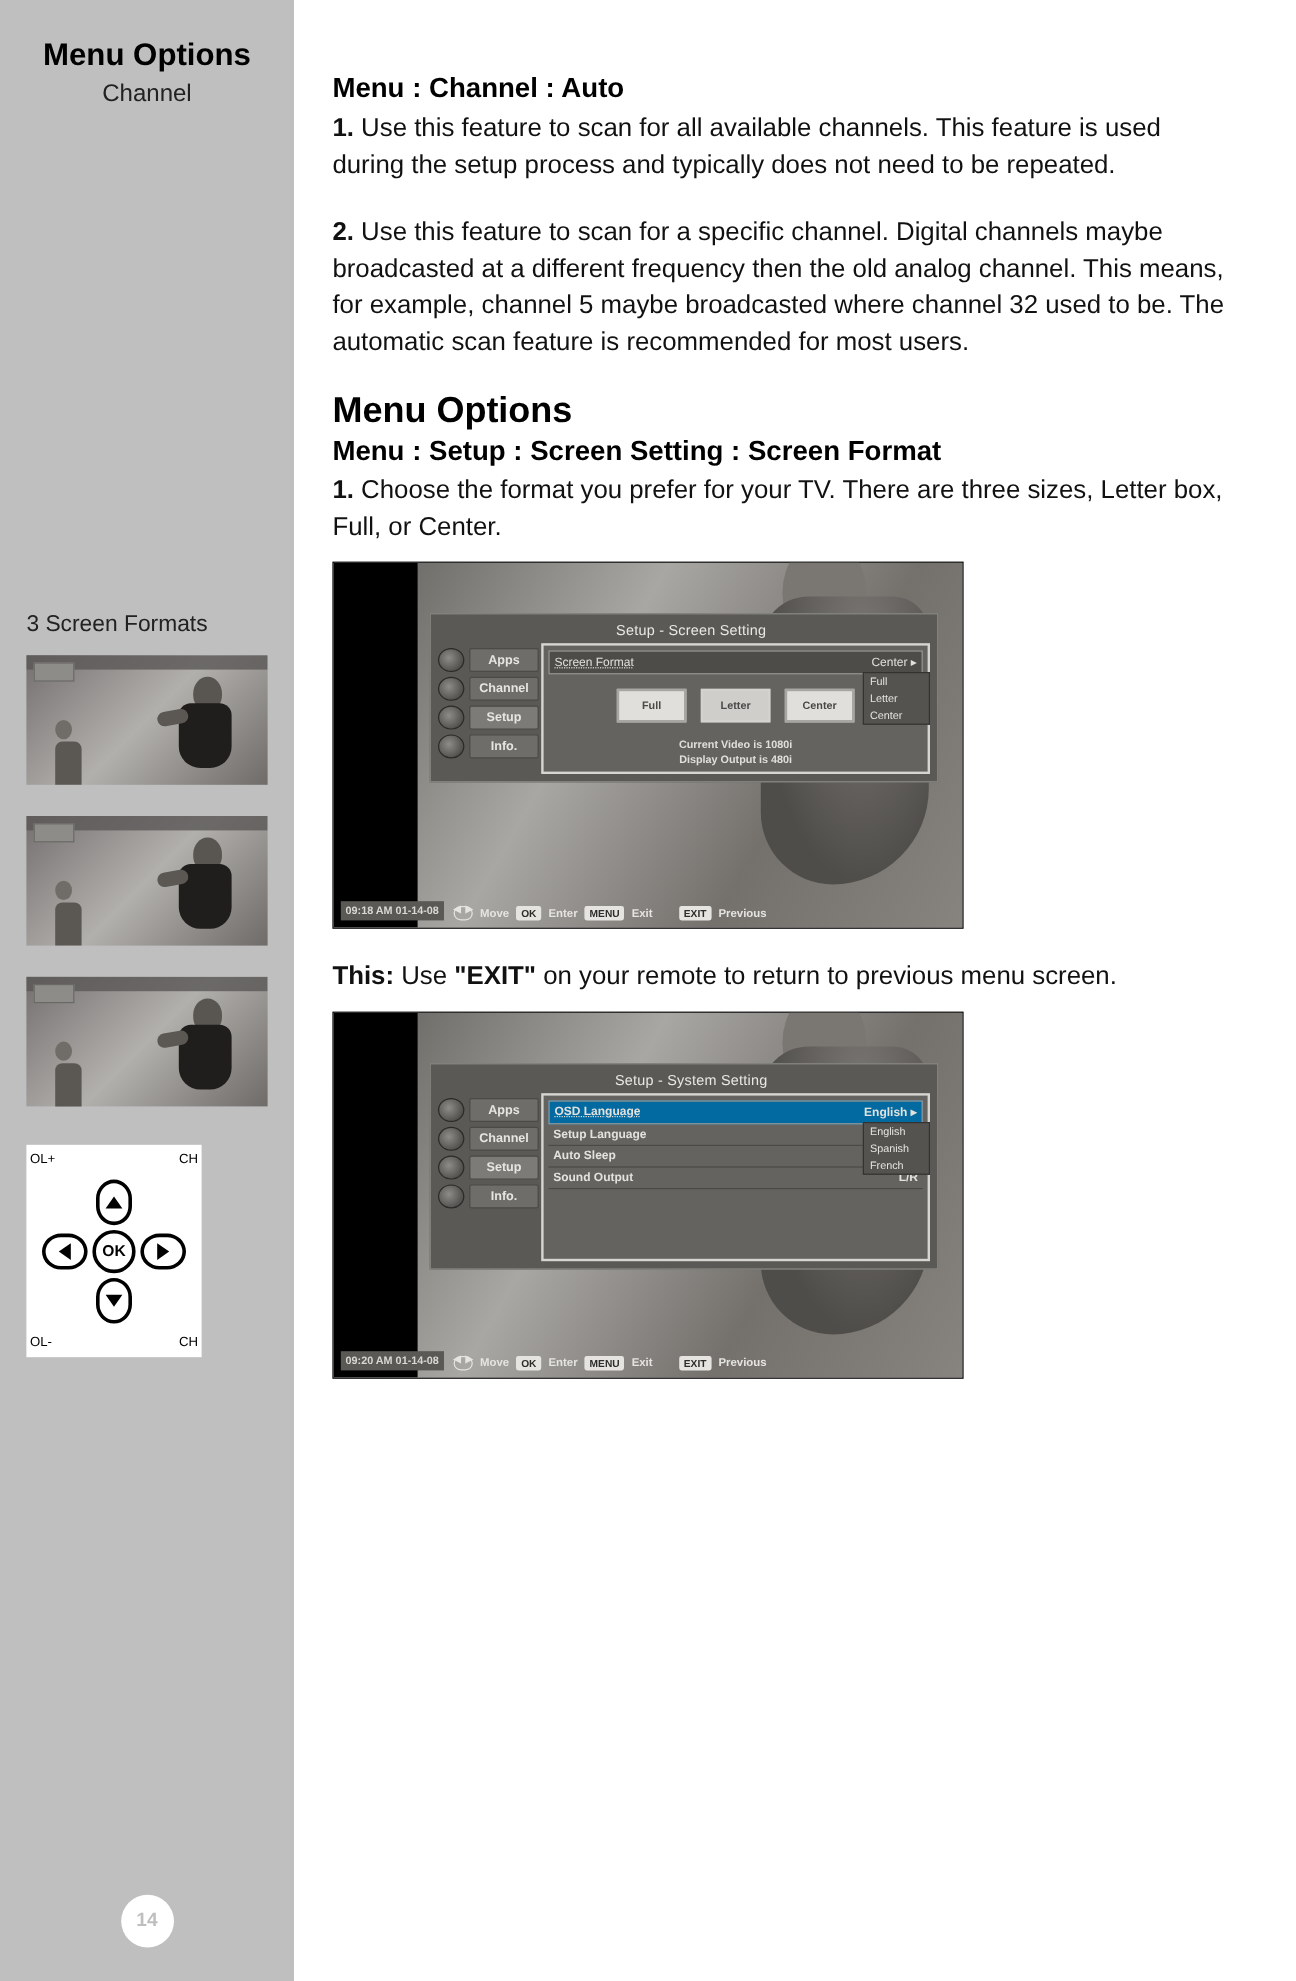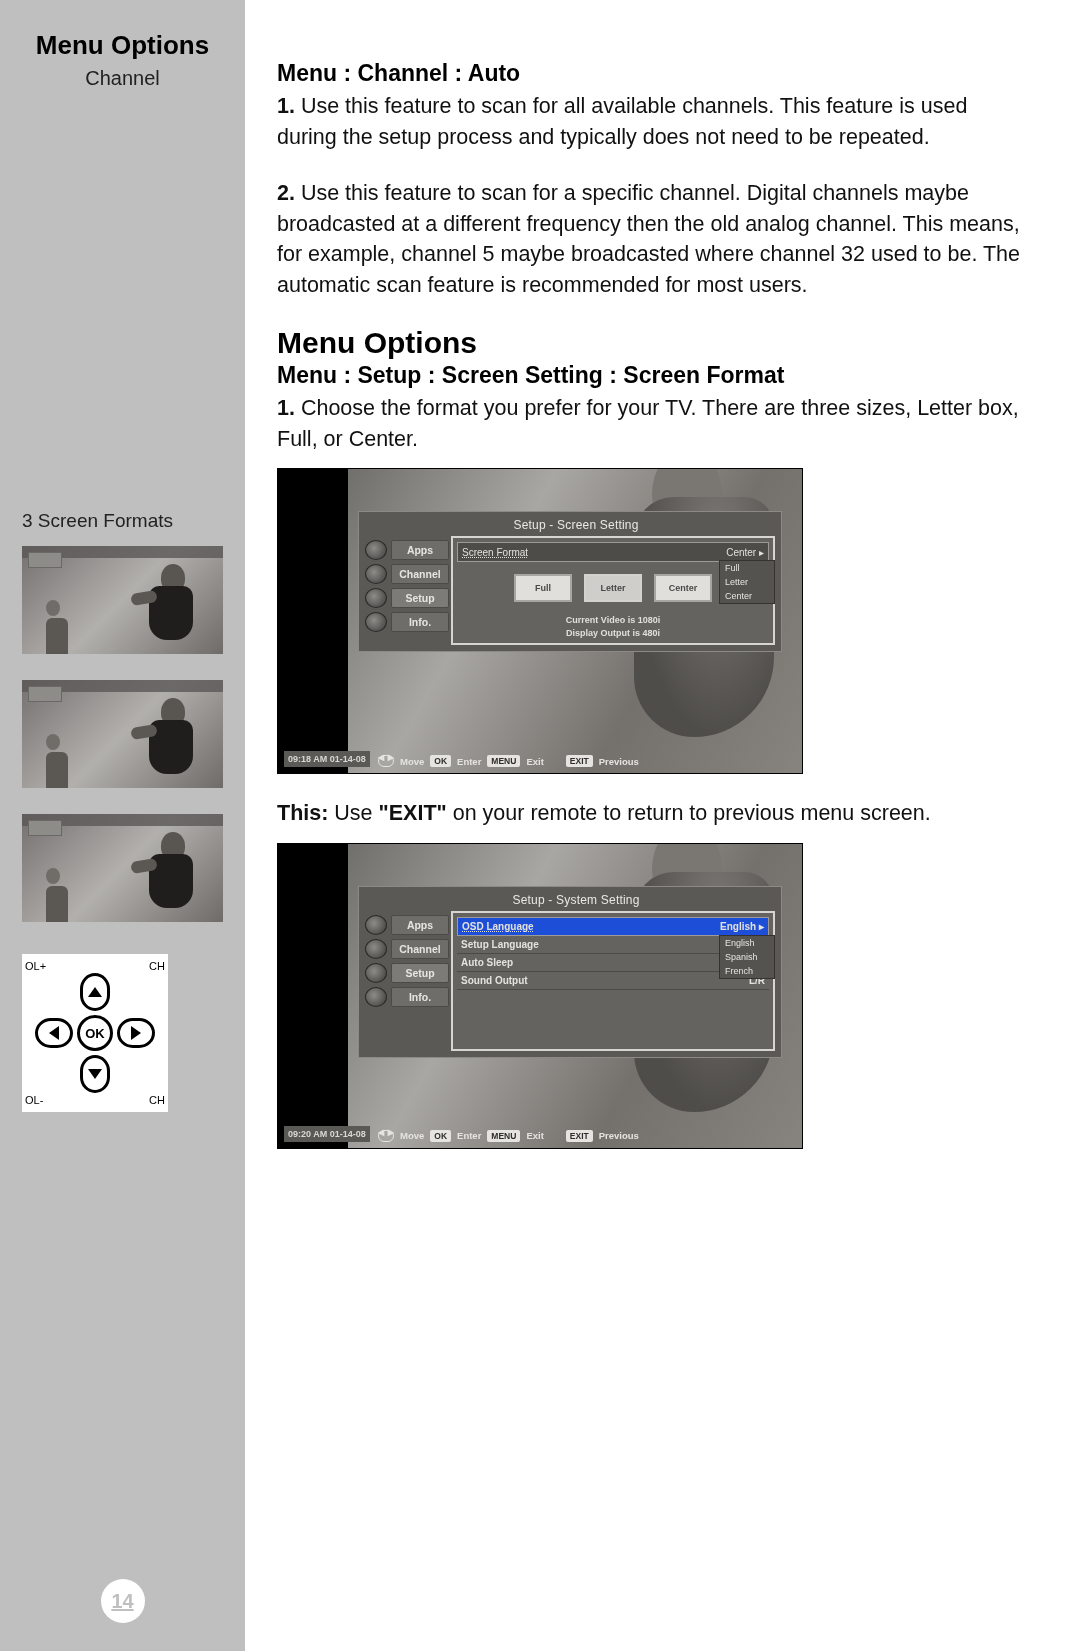--- a/index.html
+++ b/index.html
@@ -11,34 +11,34 @@
   .thumb { width: 100%; height: 108px; background: linear-gradient(135deg,#757070 0%,#b2b0ad 50%,#6e6b68 100%); position: relative; margin-bottom: 26px; overflow: hidden; }
   .thumb::before { content:""; position:absolute; left:0; top:0; width:100%; height:12px; background: rgba(90,88,86,0.8); }
   .thumb .badge { position:absolute; left:6px; top:6px; width:34px; height:16px; background:#8e8c89; border:1px solid #6a6866; }
   .thumb .figure { position:absolute; right:24px; top:12px; width:64px; height:88px; }
   .thumb .head { position:absolute; right:14px; top:6px; width:24px; height:28px; background:#595652; border-radius:50% 50% 45% 45%; }
   .thumb .torso { position:absolute; right:6px; top:28px; width:44px; height:54px; background:#1f1e1c; border-radius:10px 10px 18px 18px; }
   .thumb .arm { position:absolute; right:42px; top:34px; width:26px; height:12px; background:#5b5854; border-radius:6px; transform:rotate(-10deg); }
   .thumb .fig2 { position:absolute; left:24px; top:36px; }
   .thumb .fig2 .h2 { width:14px; height:16px; background:#706d69; border-radius:50%; }
   .thumb .fig2 .b2 { width:22px; height:44px; background:#5b5854; border-radius:6px; margin-top:2px; }
-  .remote { width:146px; height:158px; background:#fff; margin-top: 32px; position:relative; }
+  .remote { width:146px; height:177px; background:#fff; margin-top: 32px; position:relative; }
   .remote .lbl { position:absolute; font-size:11px; color:#000; }
   .remote .vlplus { left:3px; top:6px; } .remote .vlminus { left:3px; bottom:6px; }
   .remote .chr { right:3px; top:6px; } .remote .chr2 { right:3px; bottom:6px; }
   .dpad { position:absolute; left:50%; top:50%; transform:translate(-50%,-50%); width:120px; height:120px; }
   .oval { position:absolute; border:3px solid #000; background:#fff; border-radius:50% / 60%; display:flex; align-items:center; justify-content:center; }
   .ovH { width:38px; height:30px; } .ovV { width:30px; height:38px; border-radius:60% / 50%; }
   .tri { width:0; height:0; }
   .triU { border-left:7px solid transparent; border-right:7px solid transparent; border-bottom:10px solid #000; }
   .triD { border-left:7px solid transparent; border-right:7px solid transparent; border-top:10px solid #000; }
   .triL { border-top:7px solid transparent; border-bottom:7px solid transparent; border-right:10px solid #000; }
   .triR { border-top:7px solid transparent; border-bottom:7px solid transparent; border-left:10px solid #000; }
   .okbtn { position:absolute; left:50%; top:50%; transform:translate(-50%,-50%); width:36px; height:36px; border:3px solid #000; border-radius:50%; display:flex; align-items:center; justify-content:center; font-weight:700; font-size:13px; background:#fff; }
-  .pagenum { position:absolute; bottom:28px; left:50%; transform:translateX(-50%); width:44px; height:44px; border-radius:50%; background:#fff; color:#bfbfbf; font-size:20px; font-weight:700; display:flex; align-items:center; justify-content:center;text-decoration:underline; }
+  .pagenum { position:absolute; bottom:28px; left:50%; transform:translateX(-50%); width:44px; height:44px; border-radius:50%; background:#fff; color:#bfbfbf; font-size:16px; font-weight:700; display:flex; align-items:center; justify-content:center; }
 
   .main { flex:1; padding: 60px 58px 30px 32px; }
   .sechead { font-size:23px; font-weight:700; margin-bottom:4px; }
   .body { font-size:21.5px; line-height:1.42; margin-bottom:26px; color:#111; }
   .bignum { font-weight:700; }
   .h2 { font-size:30px; font-weight:700; margin: 18px 0 2px 0; }
 
   .shot { width:526px; height:306px; background: linear-gradient(120deg,#5e5c59 0%, #a9a7a3 40%, #74716d 70%, #878480 100%); position:relative; border:1px solid #000; margin-bottom:24px; overflow:hidden; }
   .shot .bgtorso { position:absolute; right:28px; top:28px; width:140px; height:240px; background:radial-gradient(ellipse at 60% 20%, #7c7975 0%, #4f4d4a 70%); border-radius:40px 30px 80px 60px; }
   .shot .bghead { position:absolute; right:80px; top:-20px; width:70px; height:90px; background:#7a7773; border-radius:50%; }
@@ -58,21 +58,21 @@
   .selrow .val { color:#e1e0dc; font-size:10px; }
   .drop { position:absolute; right:-2px; top:22px; width:56px; background:#55534f; border:1px solid #343331; }
   .drop div { color:#e5e4e0; font-size:9px; padding:2px 5px; }
   .optrow { display:flex; gap:12px; justify-content:center; margin:12px 0 12px 0; }
   .optbtn { width:58px; height:28px; border:2px solid #a7a6a2; background:#e0dfdb; color:#4a4947; font-size:9px; font-weight:700; display:flex; align-items:center; justify-content:center; }
   .optbtn.act { border-color:#d3d2ce; background:#cfcecb; }
   .infotxt { color:#e0dfdb; font-size:9px; font-weight:700; text-align:center; line-height:1.4; }
 
   .settingsList { }
   .srow { display:flex; justify-content:space-between; border-bottom:1px solid #4b4a47; padding:3px 4px; }
-  .srow.first { background:#1d4ed8; border:1px solid #9c9b97; }
+  .srow.first { background:#0369a1; border:1px solid #9c9b97; }
   .srow span { color:#e3e2de; font-size:10px; font-weight:700; }
   .srow.first .lab { text-decoration: underline dotted #e1e0dc; }
   .drop2 { position:absolute; right:-2px; top:22px; width:56px; background:#55534f; border:1px solid #343331; }
   .drop2 div { color:#e5e4e0; font-size:9px; padding:2px 5px; }
 
   .timestamp { position:absolute; left:6px; bottom:6px; background:#5a5955; color:#d9d8d4; font-size:9px; font-weight:700; padding:3px 4px; font-family:"Trebuchet MS",Tahoma,sans-serif; }
   .hints { position:absolute; left:100px; bottom:6px; display:flex; align-items:center; gap:6px; color:#e5e4e0; font-size:9.5px; font-weight:700; font-family:"Trebuchet MS",Tahoma,sans-serif; }
   .hints .key { background:#e5e4e0; color:#2e2d2b; padding:1px 4px; font-size:8.5px; border-radius:2px; font-weight:700; }
   .hints .arrows { width:16px; height:12px; border:1.5px solid #e5e4e0; border-radius:8px; position:relative; }
   .hints .arrows::before { content:"◀"; position:absolute; left:-1px; top:-3px; font-size:8px; color:#e5e4e0;}

